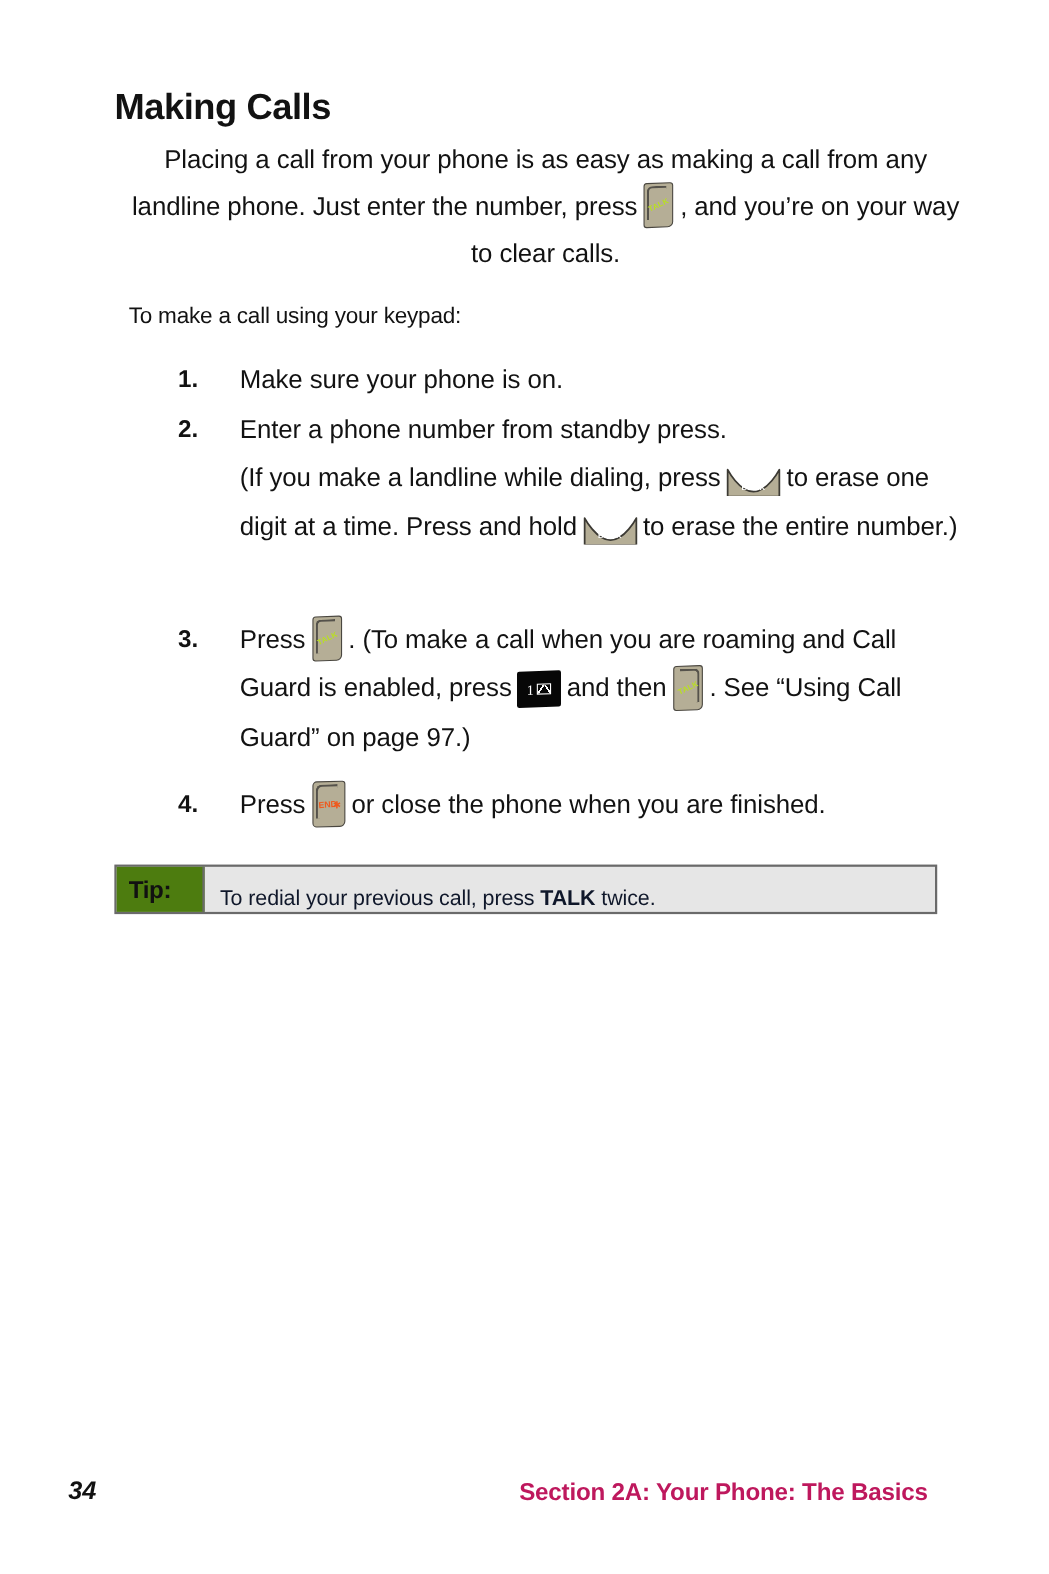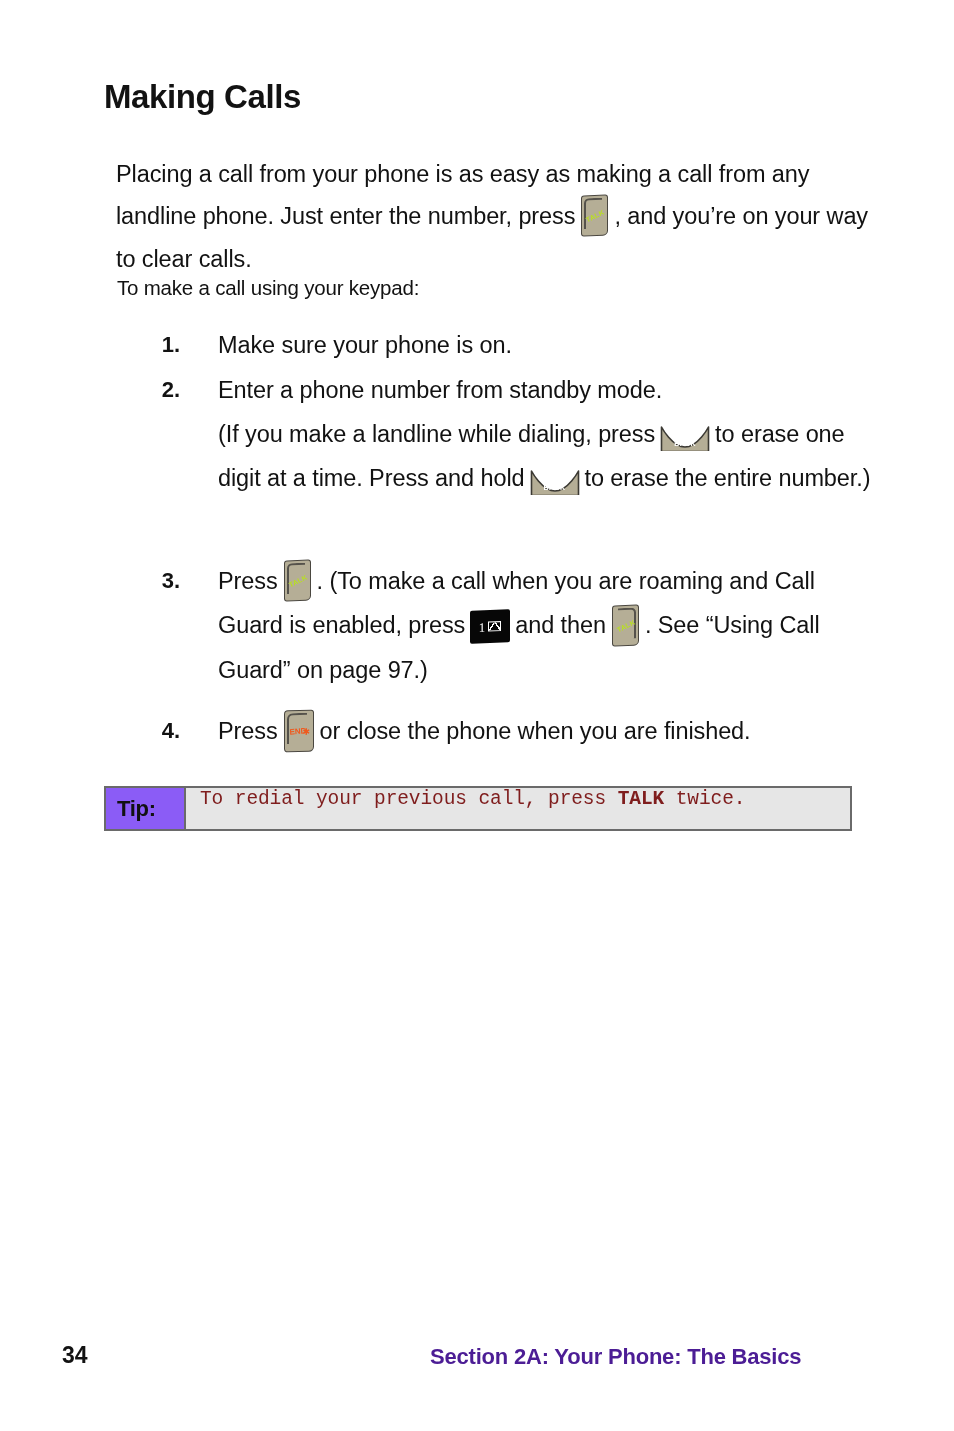--- a/index.html
+++ b/index.html
@@ -39,22 +39,23 @@
   .para {
     position: absolute;
     font-size: 23.5px;
     line-height: 42px;
     color: #121212;
     letter-spacing: -0.1px;
   }
 
   .intro {
     left: 116px;
-    top: 153px;
+    top: 124px;
     width: 760px;
+    text-align: center;
   }
 
   .lead-in {
     position: absolute;
     left: 117px;
     top: 276px;
     font-size: 20.5px;
     font-weight: normal;
     letter-spacing: -0.2px;
     color: #121212;
@@ -261,67 +262,67 @@
     top: 786px;
     width: 748px;
     height: 45px;
     border: 2px solid #6a6a6a;
     box-sizing: border-box;
     display: flex;
     background: #e6e6e6;
   }
   .tip-label {
     width: 80px;
-    background: #8b5cf6;
+    background: #4d7c0f;
     border-right: 2px solid #6a6a6a;
     box-sizing: border-box;
     display: flex;
     align-items: center;
     padding-left: 11px;
     font-size: 22px;
     font-weight: bold;
     color: #111111;
     letter-spacing: -0.3px;
   }
   .tip-body {
     flex: 1;
     display: flex;
-    align-items: flex-start;
+    align-items: flex-end;
     padding-left: 14px;
     font-size: 19.5px;
-    color: #7f1d1d;
+    color: #0f172a;
     letter-spacing: -0.1px;
-    font-family: Liberation Mono, monospace;
   }
   .tip-body b { font-weight: bold; }
 
   
   .closing {
     left: 116px;
     top: 858px;
     width: 740px;
     line-height: 35px;
   }
 
   
   .footer-page {
     position: absolute;
     left: 62px;
     top: 1342px;
     font-size: 23px;
     font-weight: bold;
     color: #121212;
+    font-style: italic;
   }
   .footer-section {
     position: absolute;
-    left: 430px;
+    left: 472px;
     top: 1344px;
     font-size: 22px;
     font-weight: bold;
-    color: #4c1d95;
+    color: #be185d;
     letter-spacing: -0.2px;
     white-space: nowrap;
   }
 </style>
 </head>
 <body>
 
 <div class="page">
 
   <div class="h1">Making Calls</div>
@@ -333,21 +334,21 @@
   <div class="lead-in">To make a call using your keypad:</div>
 
   <div class="step step1">
     <span class="num">1.</span>
     <span class="txt">Make sure your phone is on.</span>
   </div>
 
   <div class="step step2">
     <span class="num">2.</span>
     <span class="txt">
-      <span>Enter a phone number from standby mode.</span><br>
+      <span>Enter a phone number from standby press.</span><br>
       <span>(If you make a landline while dialing, press</span><span class="key key-back">
         <span class="body">
           <svg width="50" height="28" viewBox="0 0 50 28">
             <path d="M1.5 2 C1.5 2, 12 22, 25 22 C38 22, 48.5 2, 48.5 2 L48.5 26.5 L1.5 26.5 Z" fill="#b5ae96" stroke="#3c3a34" stroke-width="1.6" stroke-linejoin="round"></path>
           </svg>
         </span>
         <span class="lbl">BACK</span>
       </span><span>to erase one digit at a time. Press and hold</span><span class="key key-back">
         <span class="body">
           <svg width="50" height="28" viewBox="0 0 50 28">

